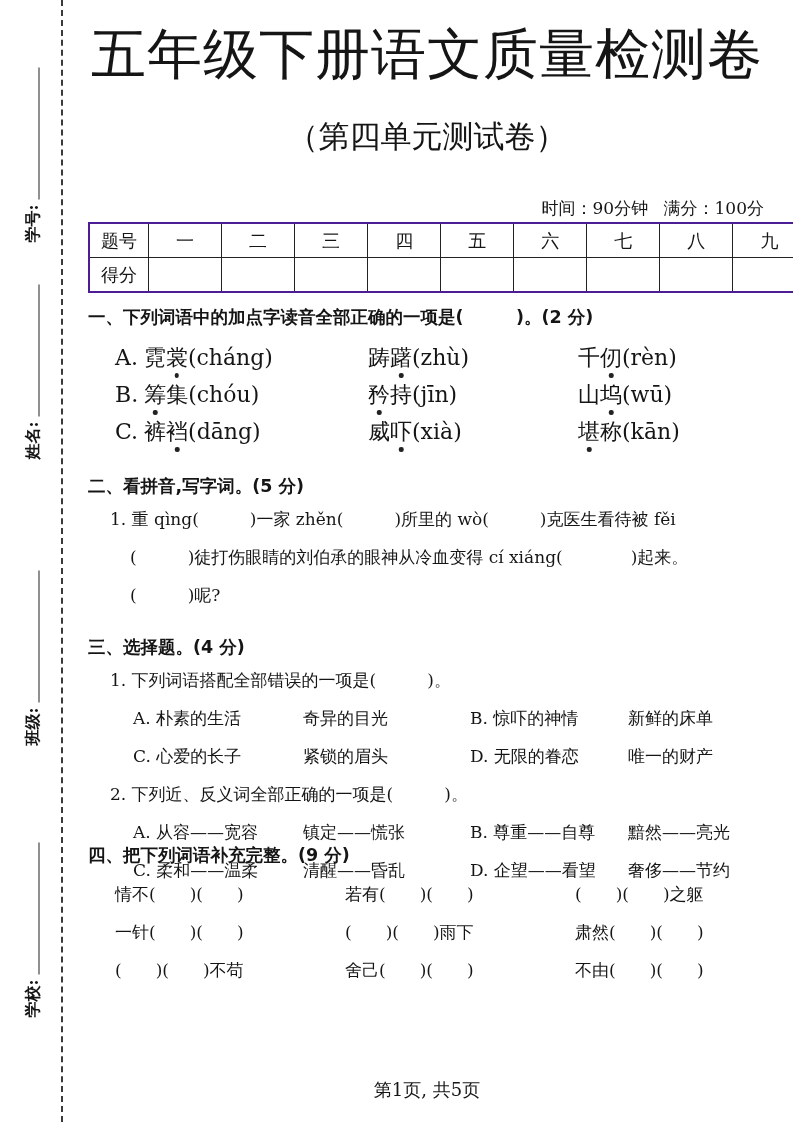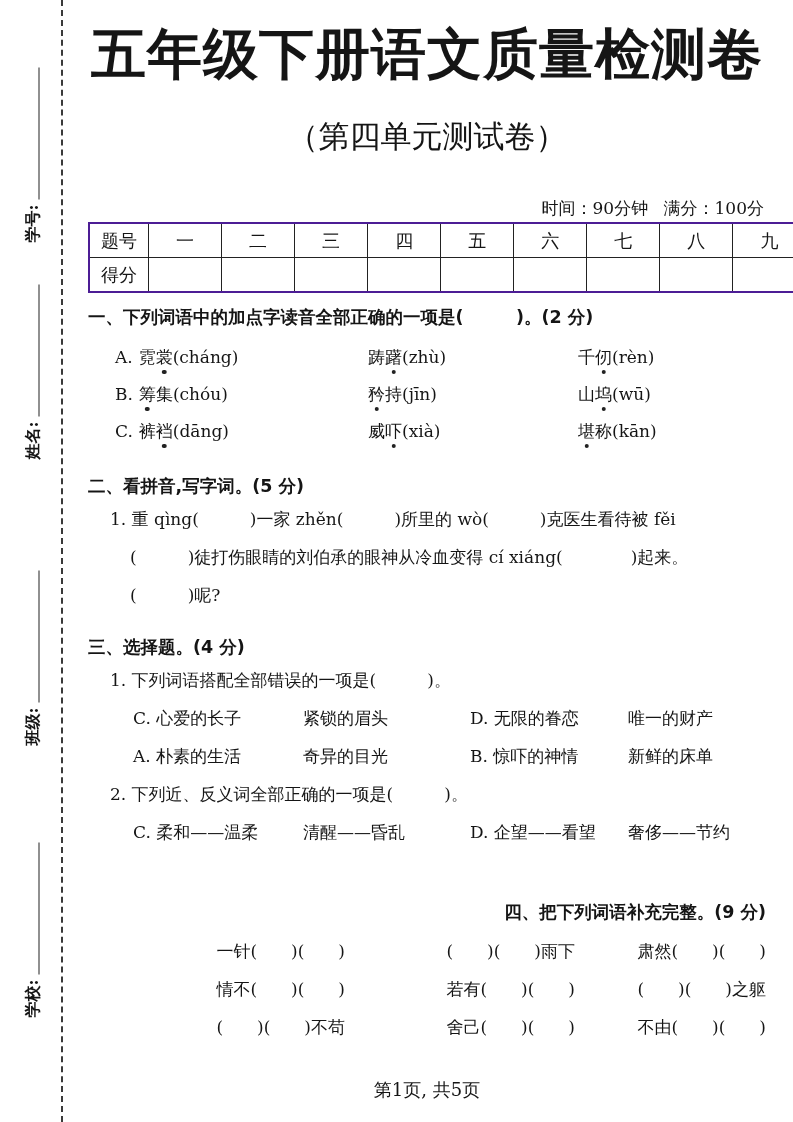--- a/index.html
+++ b/index.html
@@ -18,21 +18,21 @@
     display:flex; align-items:center; gap:5px;
   }
   .side-field .fld-label { font-size:16px; font-weight:600; white-space:nowrap; }
   .side-field .fld-line { flex:1; border-bottom:1.5px solid #222; height:12px; }
 
   
   .content { position:absolute; left:88px; top:0; width:678px; height:1122px; }
 
   .title {
     position:absolute; top:20px; left:0; width:100%; text-align:center;
-    font-size:55px; font-weight:700; letter-spacing:1px; white-space:nowrap; line-height:1.25;
+    font-size:55px; font-weight:400; letter-spacing:1px; white-space:nowrap; line-height:1.25;
   }
   .subtitle {
     position:absolute; top:116px; left:0; width:100%; text-align:center;
     font-size:31px; white-space:nowrap;
   }
   .meta {
     position:absolute; top:197px; right:2px; font-size:17px; white-space:nowrap;
   }
   .meta span { margin-left:10px; }
 
@@ -42,37 +42,37 @@
   }
   table.score-table td {
     border:1.5px solid #222; height:33px; text-align:center;
     font-size:18px; padding:0; overflow:hidden;
   }
 
   .section { position:absolute; left:0; width:678px; }
   .sec-one   { top:303px; }
   .sec-two   { top:472px; }
   .sec-three { top:633px; }
-  .sec-four  { top:898px;text-align:right; }
+  .sec-four  { top:841px; }
 
   .sec-heading {
     font-family:"DejaVu Sans", sans-serif; font-weight:bold;
     font-size:17.5px; line-height:28px; white-space:nowrap;
   }
 
   .body-line { font-size:17px; line-height:38px; white-space:nowrap; }
   .indent-num  { padding-left:22px; }
   .indent-cont { padding-left:42px; }
 
   
   .s1-rows { margin-top:8px; }
   .s1-row {
     display:grid; grid-template-columns:253px 210px 1fr;
     padding-left:27px; height:37px; align-items:center;
-    font-size:17px; white-space:nowrap;
+    font-size:22px; white-space:nowrap;
   }
   .opt-label { margin-right:6px; }
 
   
   .emph { position:relative; display:inline-block; }
   .emph::after {
     content:""; position:absolute; left:50%; bottom:-5px;
     width:4.5px; height:4.5px; background:#222; border-radius:50%;
     transform:translateX(-50%);
   }
@@ -203,52 +203,58 @@
     <div class="sec-heading">二、看拼音,写字词。(5 分)</div>
     <div class="body-line indent-num">1. 重 qìng(　　　)一家 zhěn(　　　)所里的 wò(　　　)克医生看待被 fěi</div>
     <div class="body-line indent-cont">(　　　)徒打伤眼睛的刘伯承的眼神从冷血变得 cí xiáng(　　　　)起来。</div>
     <div class="body-line indent-cont">(　　　)呢?</div>
   </div>
 
   <div class="section sec-three">
     <div class="sec-heading">三、选择题。(4 分)</div>
     <div class="body-line indent-num">1. 下列词语搭配全部错误的一项是(　　　)。</div>
     <div class="s3-row">
+      <div>A. 朴素的生活</div>
+      <div>奇异的目光</div>
+      <div>B. 惊吓的神情</div>
+      <div>新鲜的床单</div>
+    </div>
+    <div class="s3-row">
       <div>C. 心爱的长子</div>
       <div>紧锁的眉头</div>
       <div>D. 无限的眷恋</div>
       <div>唯一的财产</div>
     </div>
-    <div class="s3-row">
-      <div>A. 朴素的生活</div>
-      <div>奇异的目光</div>
-      <div>B. 惊吓的神情</div>
-      <div>新鲜的床单</div>
-    </div>
     <div class="body-line indent-num">2. 下列近、反义词全部正确的一项是(　　　)。</div>
+    <div class="s3-row">
+      <div>A. 从容——宽容</div>
+      <div>镇定——慌张</div>
+      <div>B. 尊重——自尊</div>
+      <div>黯然——亮光</div>
+    </div>
     <div class="s3-row">
       <div>C. 柔和——温柔</div>
       <div>清醒——昏乱</div>
       <div>D. 企望——看望</div>
       <div>奢侈——节约</div>
     </div>
   </div>
 
   <div class="section sec-four">
     <div class="sec-heading">四、把下列词语补充完整。(9 分)</div>
     <div class="s4-rows">
       <div class="s4-row">
+        <div>情不(　　)(　　)</div>
+        <div>若有(　　)(　　)</div>
+        <div>(　　)(　　)之躯</div>
+      </div>
+      <div class="s4-row">
         <div>一针(　　)(　　)</div>
         <div>(　　)(　　)雨下</div>
         <div>肃然(　　)(　　)</div>
-      </div>
-      <div class="s4-row">
-        <div>情不(　　)(　　)</div>
-        <div>若有(　　)(　　)</div>
-        <div>(　　)(　　)之躯</div>
       </div>
       <div class="s4-row">
         <div>(　　)(　　)不苟</div>
         <div>舍己(　　)(　　)</div>
         <div>不由(　　)(　　)</div>
       </div>
     </div>
   </div>
 
   <div class="footer">第1页, 共5页</div>

